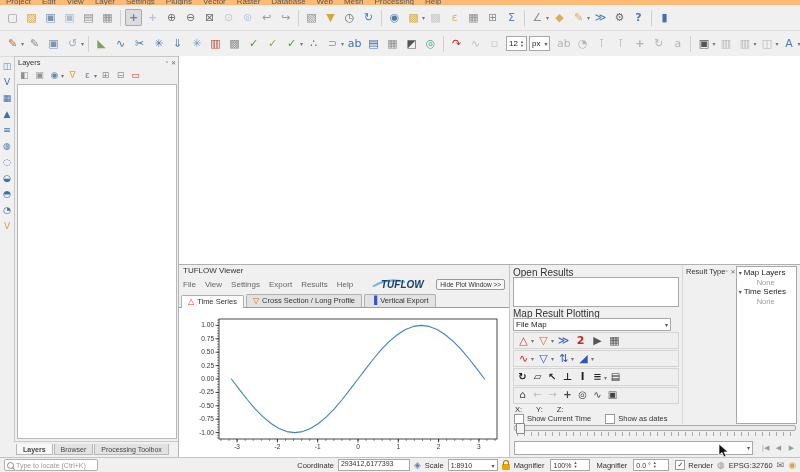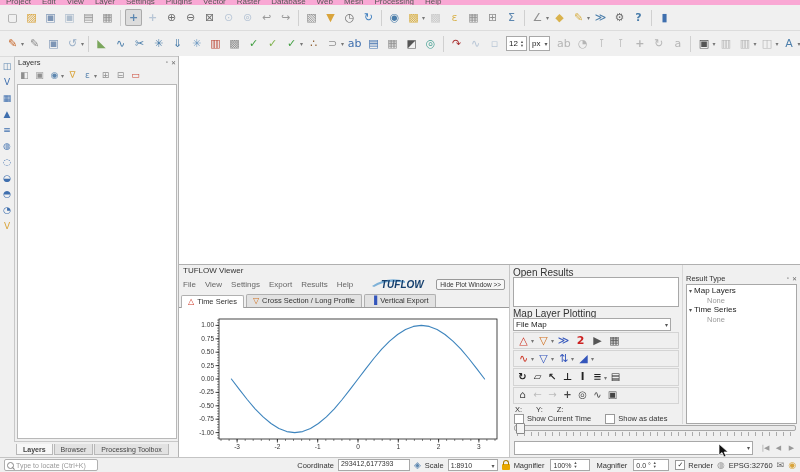--- a/index.html
+++ b/index.html
@@ -1,19 +1,19 @@
 <!DOCTYPE html>
 <html><head>
 <meta charset="utf-8">
 <style>
   html,body{margin:0;padding:0;width:800px;height:472px;overflow:hidden;
     background:#f0f0f0;font-family:"Liberation Sans",sans-serif;font-size:9px;color:#222}
   #root{position:relative;width:800px;height:472px}
   
-  #menubar{height:5px;overflow:hidden;padding-left:6px;background:#f9a8d4}
+  #menubar{height:5px;overflow:hidden;padding-left:6px;background:#fdba74}
   #menubar span{display:inline-block;margin-right:11px;font-size:8px;color:#555;transform:translateY(-4px)}
   .toolbar{height:25px;display:flex;align-items:center;background:#f0f0f0;
     border-bottom:1px solid #dcdcdc;padding-left:3px;overflow:hidden;white-space:nowrap}
   .tbicon{display:inline-flex;align-items:center;justify-content:center;width:17px;height:17px;
     font-family:"DejaVu Sans",sans-serif;font-size:11px;line-height:1;margin:0 1px;border-radius:2px;flex:none}
   .tbicon.active{background:#dcdcdc;box-shadow:inset 0 0 0 1px #aaa}
   .tbsep{display:inline-block;width:1px;height:16px;background:#d0d0d0;margin:0 3px;flex:none}
   .dd{font-size:6px;color:#777;margin-left:-1px;margin-right:1px;flex:none}
   .spinbox{display:inline-flex;align-items:center;background:#fff;border:1px solid #a8a8a8;
     height:13px;font-size:8px;padding:0 2px;margin:0 2px}
@@ -60,21 +60,21 @@
   #or-list{height:33px;background:#fff;border:1px solid #a8a8a8}
   .ptool-row{display:flex;align-items:center;border:1px solid #d4d4d4;background:#efefef;height:18px;padding:0 1px}
   .ptool-row .tbicon{width:15px;height:15px;font-size:11px}
   .ptool-row.mini .tbicon{width:13px;height:13px;font-size:10px;font-weight:bold}
   .ptool-row.nav .tbicon{width:13px;height:13px;font-size:10px;font-weight:normal}
   #tf-xyz{display:flex;gap:14px;font-size:7.5px;color:#333;height:8px;padding-left:2px}
   #tf-checks{display:flex;gap:14px;align-items:center;height:10px;padding-left:1px;font-size:7.5px;color:#333}
   .cbwrap{display:inline-flex;align-items:center;gap:3px}
   .cb{width:8px;height:8px;background:#fff;border:1px solid #999;display:inline-flex;
     align-items:center;justify-content:center;font-size:7px;color:#333;flex:none}
-  #tf-res{flex:1;display:flex;flex-direction:column;padding:8px 3px 0;min-width:0}
+  #tf-res{flex:1;display:flex;padding:1px 3px 0;min-width:0}
   #rt-tree{flex:1;background:#fff;border:1px solid #a8a8a8;padding:1px 2px;overflow:hidden}
   .tree-parent{font-size:8px;color:#222;line-height:9px}
   .tree-parent .tw{font-size:6px;color:#555;margin-right:2px}
   .tree-child{font-size:7.5px;color:#9a9a9a;padding-left:18px;line-height:9px}
   #tf-sliderrow{height:13px;padding:1px 4px 0;flex:none}
   #tf-slider{position:relative;height:4px;background:#eaeaea;border:1px solid #a8a8a8;border-radius:2px}
   #tf-slider .handle{position:absolute;left:1px;top:-3px;width:7px;height:9px;background:#f4f4f4;
     border:1px solid #888;border-radius:1px}
   #tf-ticks{height:4px;margin:1px 3px 0;background:repeating-linear-gradient(90deg,#aaa 0 1px,transparent 1px 7px)}
   #tf-bottom{height:17px;flex:none;display:flex;align-items:center;gap:2px;padding:1px 4px 2px}
@@ -402,21 +402,21 @@
                 <polyline points="52.4,71.0 60.3,81.4 68.2,91.5 76.1,100.8 84.1,108.9 92.0,115.5 99.9,120.5 107.8,123.6 115.7,124.6 123.6,123.6 131.5,120.5 139.4,115.5 147.4,108.9 155.3,100.8 163.2,91.5 171.1,81.4 179.0,71.0 186.9,60.6 194.8,50.5 202.7,41.2 210.6,33.1 218.6,26.5 226.5,21.5 234.4,18.4 242.3,17.4 250.2,18.4 258.1,21.5 266.0,26.5 273.9,33.1 281.9,41.2 289.8,50.5 297.7,60.6 305.6,71.0 " fill="none" stroke="#3d84bd" stroke-width="1.1" stroke-linejoin="round" stroke-linecap="round"></polyline>
               </svg>
           </div>
         </div>
 
         <div id="tf-right">
           <div id="tf-content">
             <div id="tf-mid">
               <div class="small-label">Open Results</div>
               <div id="or-list"></div>
-              <div class="small-label">Map Layer Plotting</div>
+              <div class="small-label">Map Result Plotting</div>
               <div class="combo" style="width:152px">
                 <span>File Map</span>
                 <span class="arrow">▾</span>
               </div>
               <div class="ptool-row">
                   <span class="tbicon" style="color: rgb(204, 51, 34);">△</span>
                   <span class="dd">▾</span>
                   <span class="tbicon" style="color: rgb(208, 112, 32);">▽</span>
                   <span class="dd">▾</span>
                   <span class="tbicon" style="color: rgb(51, 85, 187);">≫</span>

